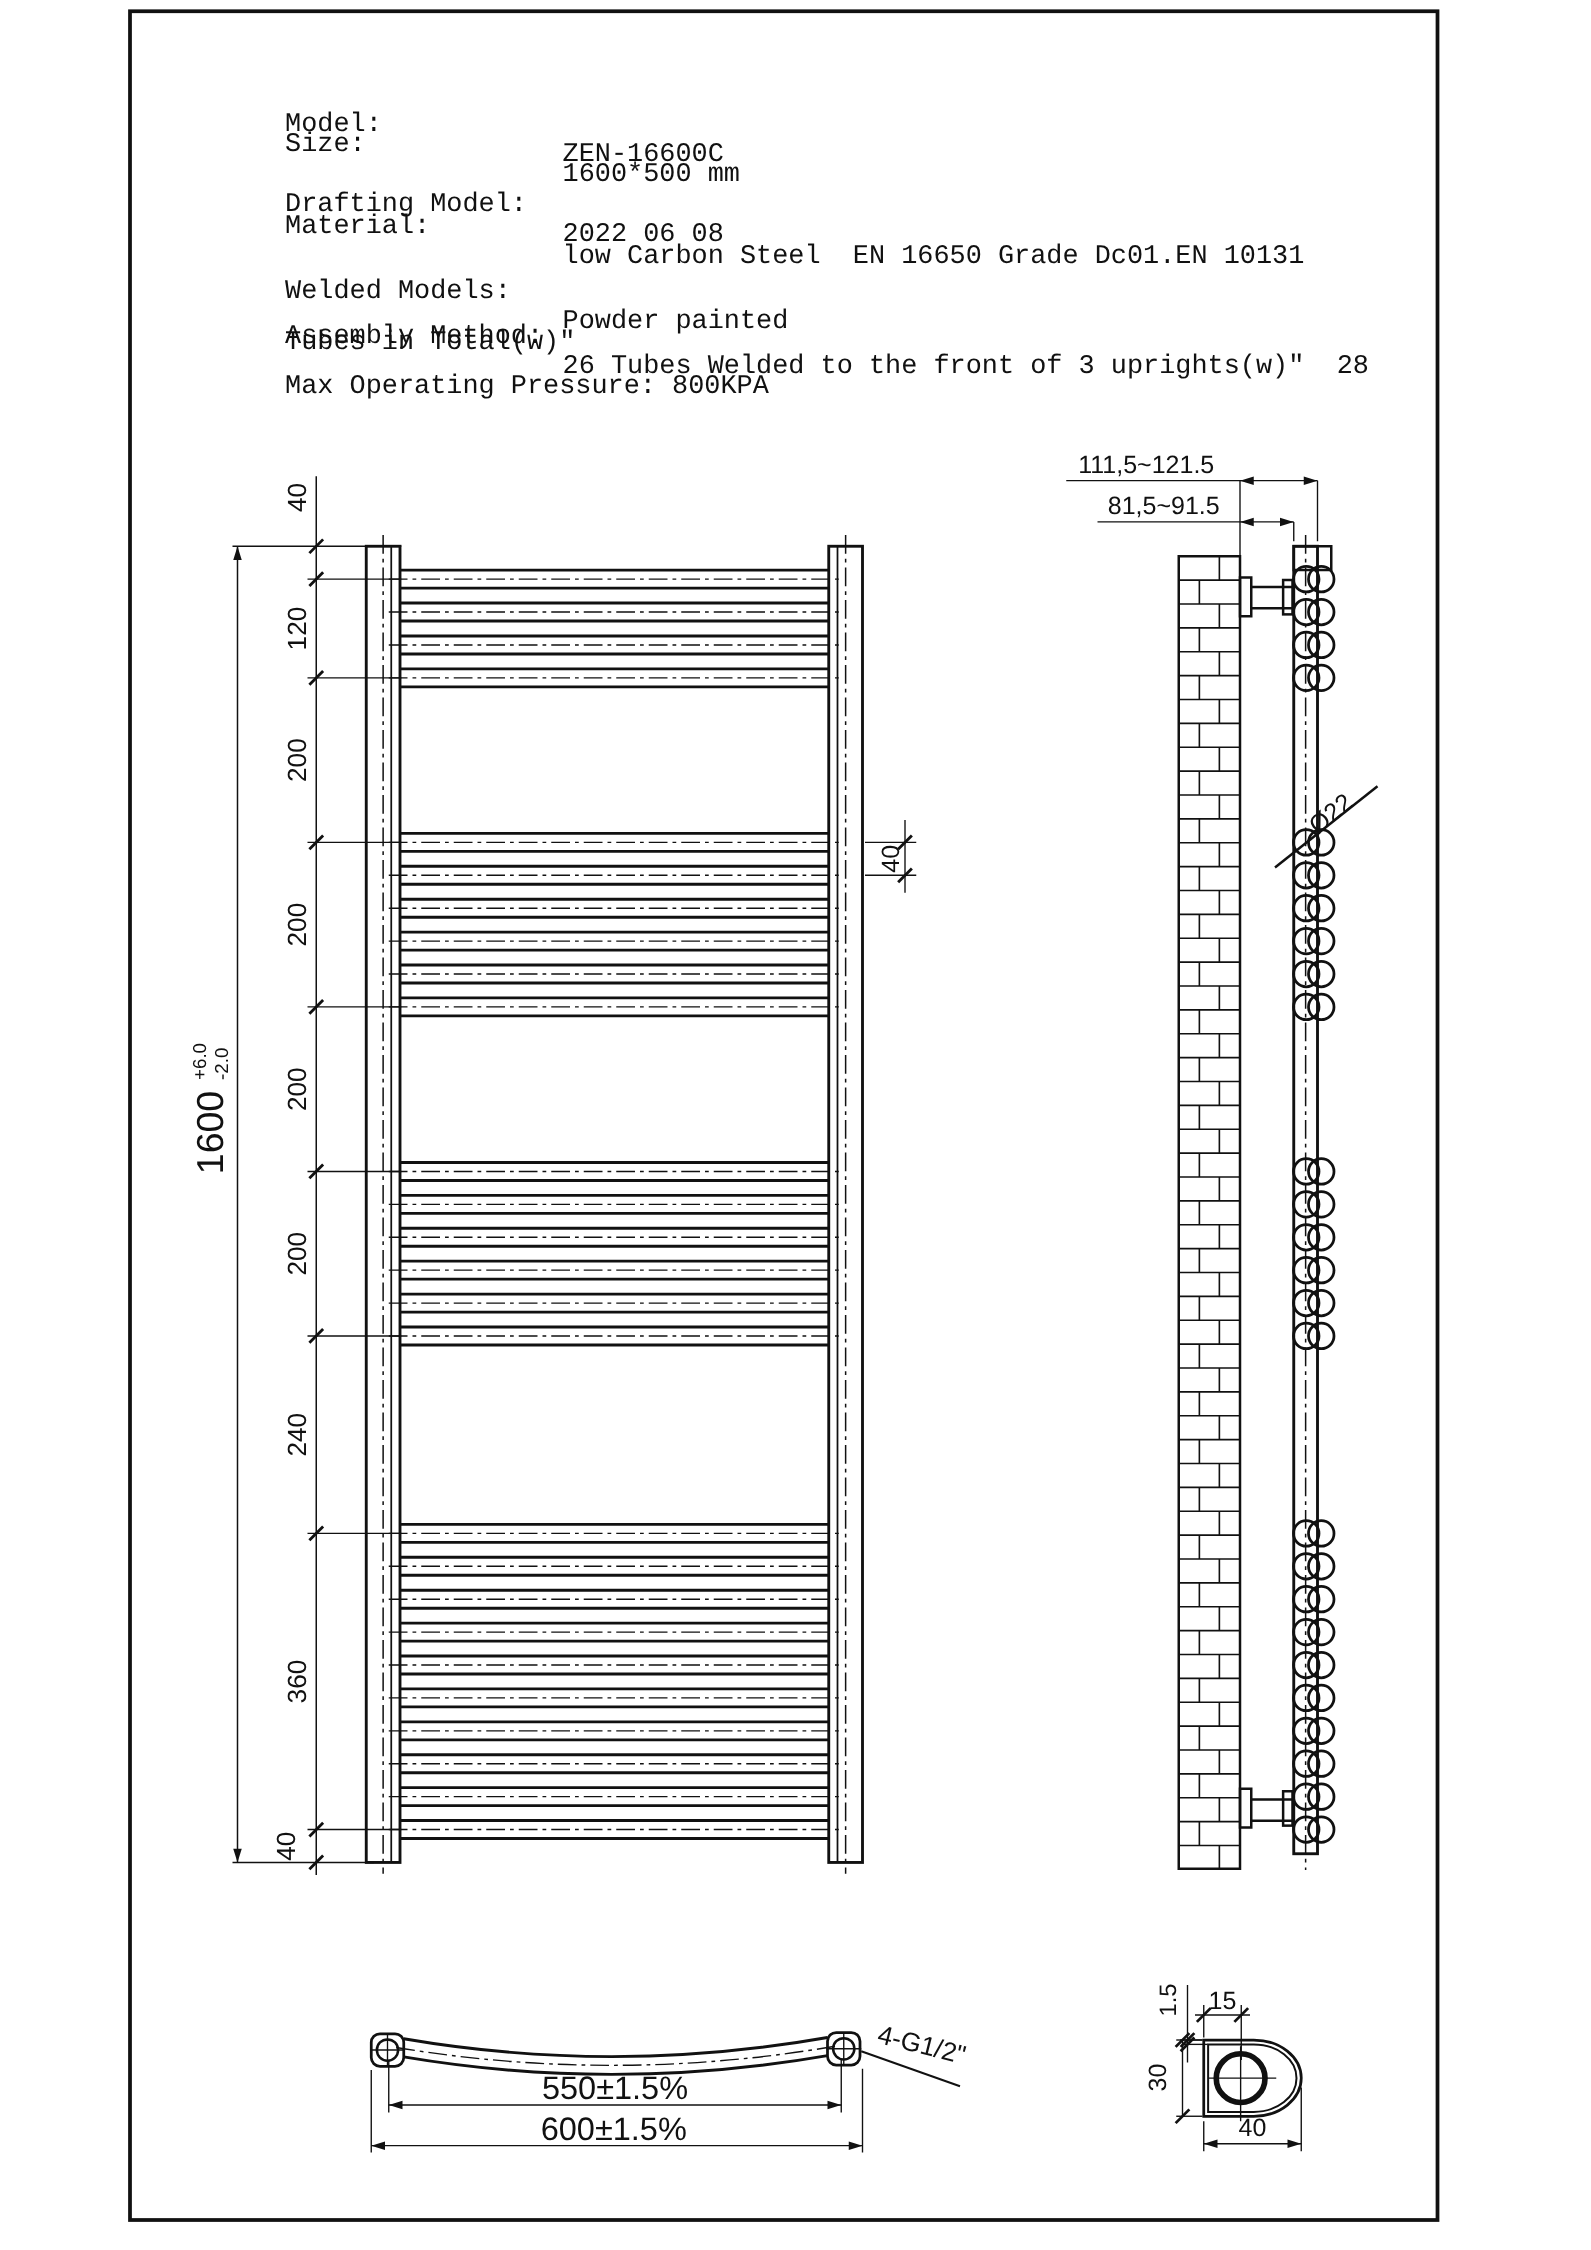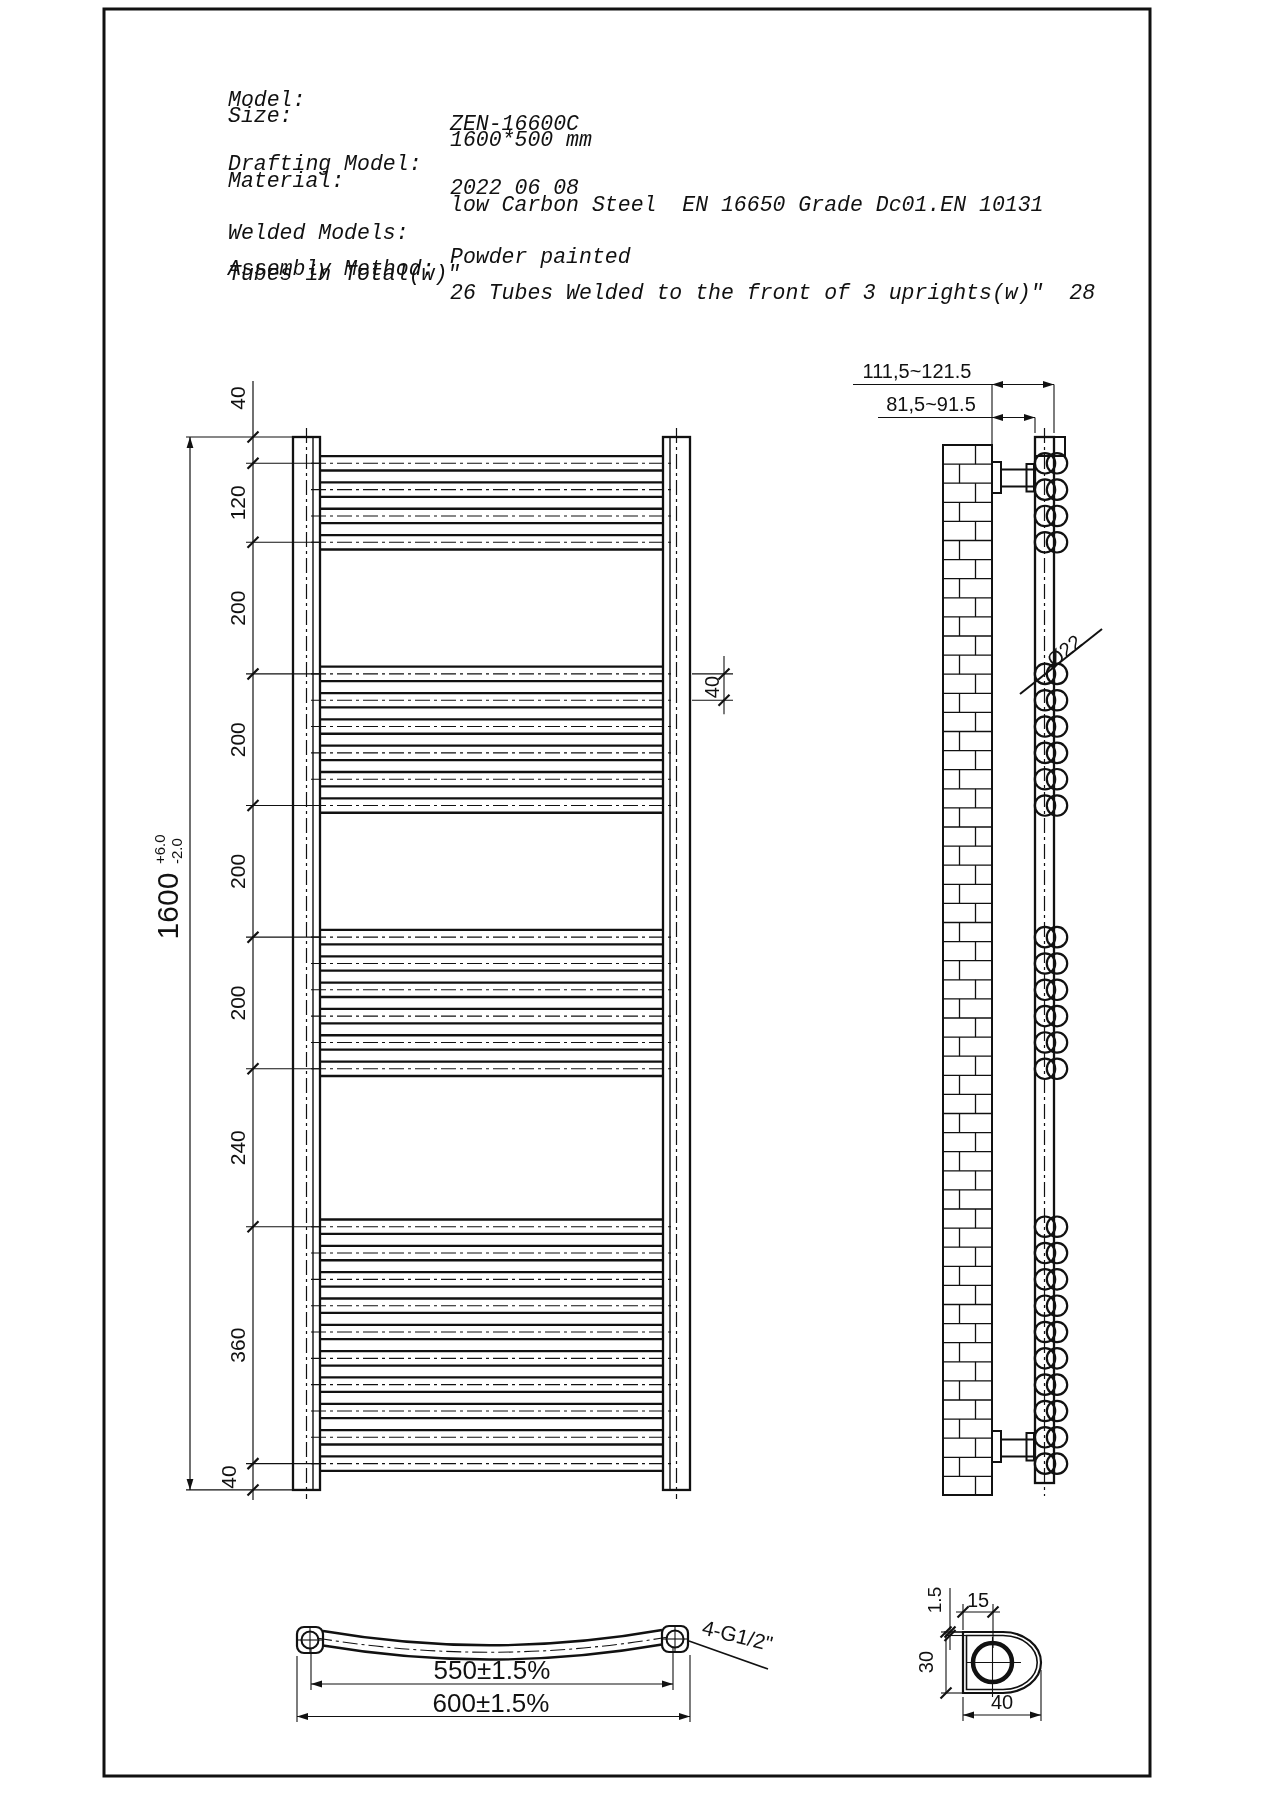--- a/index.html
+++ b/index.html
@@ -1,21 +1,21 @@
 <!DOCTYPE html>
 <html><head>
 <meta charset="utf-8">
 <style>
   html,body{margin:0;padding:0;background:#e8e8e8;}
   .canvas{position:relative;width:1273px;height:1800px;background:#ffffff;overflow:hidden;
           font-family:"Liberation Sans",sans-serif;}
   #drawing{position:absolute;left:0;top:0;}
   .spec-block{position:absolute;left:0;top:0;width:1273px;height:340px;
               font-family:"Liberation Mono","DejaVu Sans Mono",monospace;
-              font-size:21.5px;color:#111;font-style:italic;}
+              font-size:21.5px;color:#111;}
   .spec-row{position:absolute;left:228px;white-space:pre;}
   .spec-label{position:absolute;left:0;white-space:pre;}
   .spec-value{position:absolute;left:222px;white-space:pre;}
   .spec-extra{position:absolute;left:228px;white-space:pre;}
   text{fill:#111;font-family:"Liberation Sans",sans-serif;}
 </style>
 </head>
 <body>
 
 <div class="canvas">
@@ -435,14 +435,15 @@
     </div>
     <div class="spec-row" style="top:197px">
       <span class="spec-label">Welded Models:</span>
       <span class="spec-value">Powder painted</span>
     </div>
     <div class="spec-row" style="top:233px">
       <span class="spec-label">Assembly Method:</span>
       <span class="spec-value">26 Tubes Welded to the front of 3 uprights(w)"  28</span>
     </div>
     <div class="spec-extra" style="top:262px">Tubes in Total(w)"</div>
+    <div class="spec-extra" style="top:297px">Max Operating Pressure: 800KPA</div>
   </div>
 </div>
 
 </body></html>

